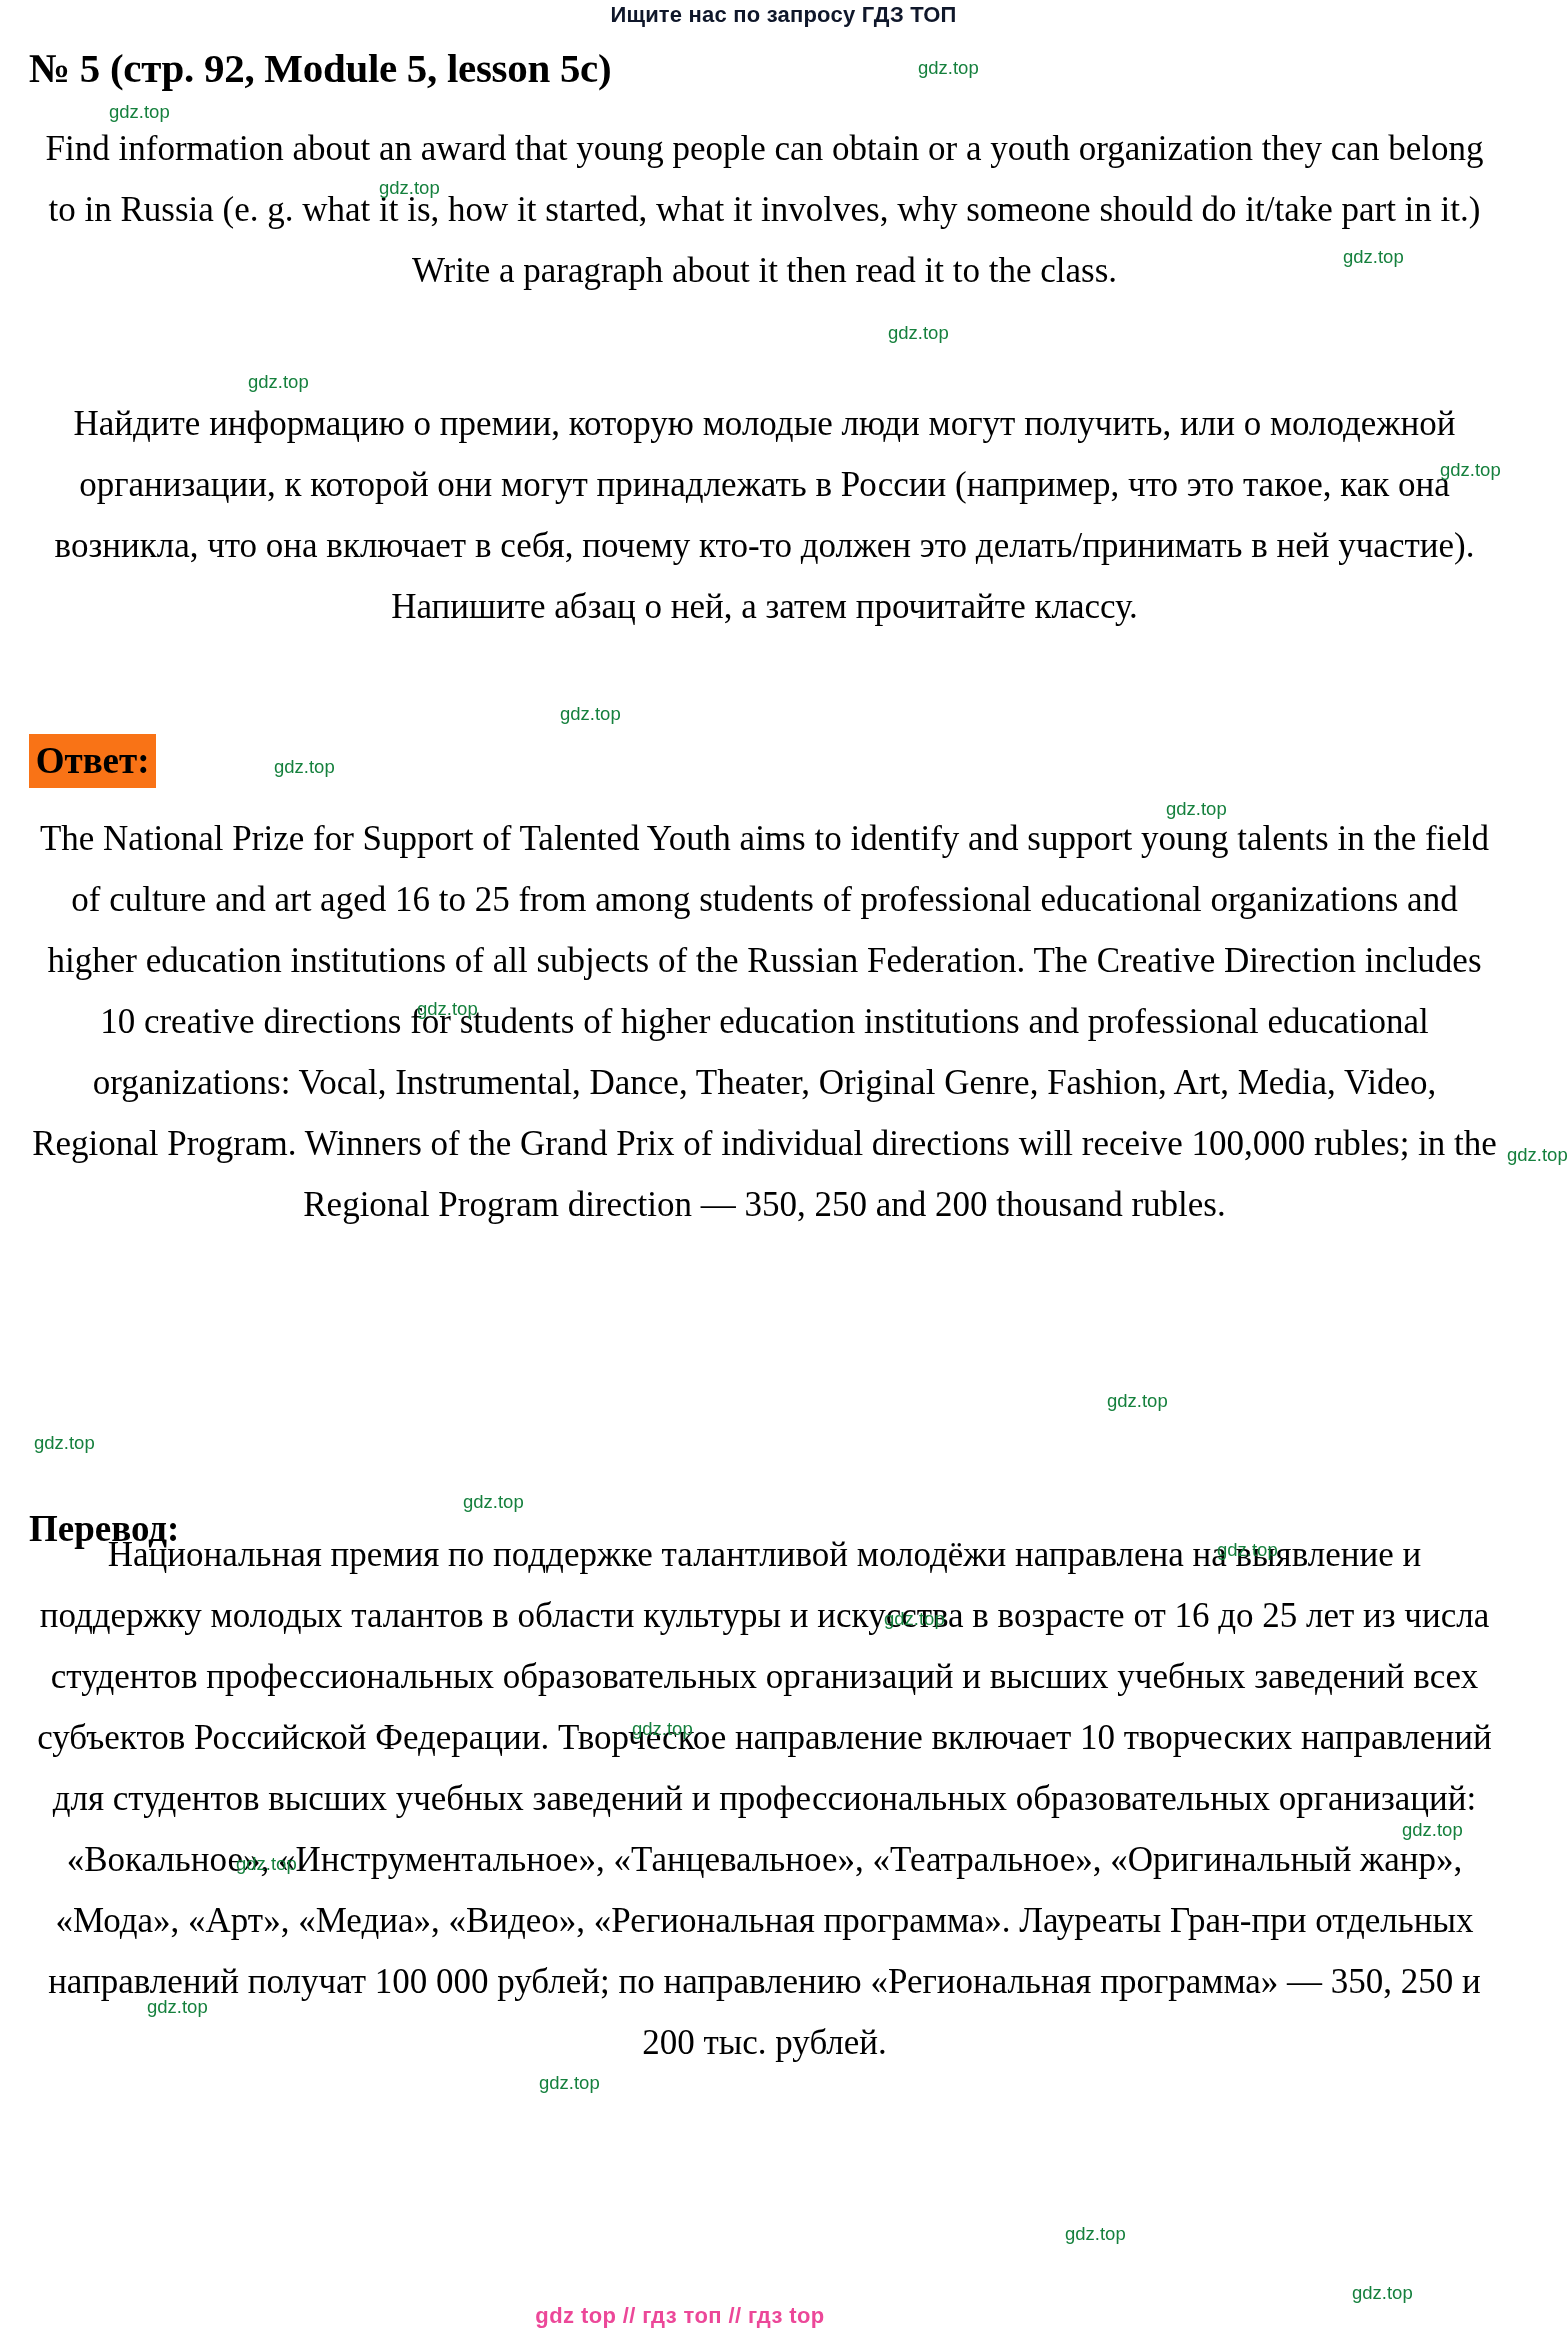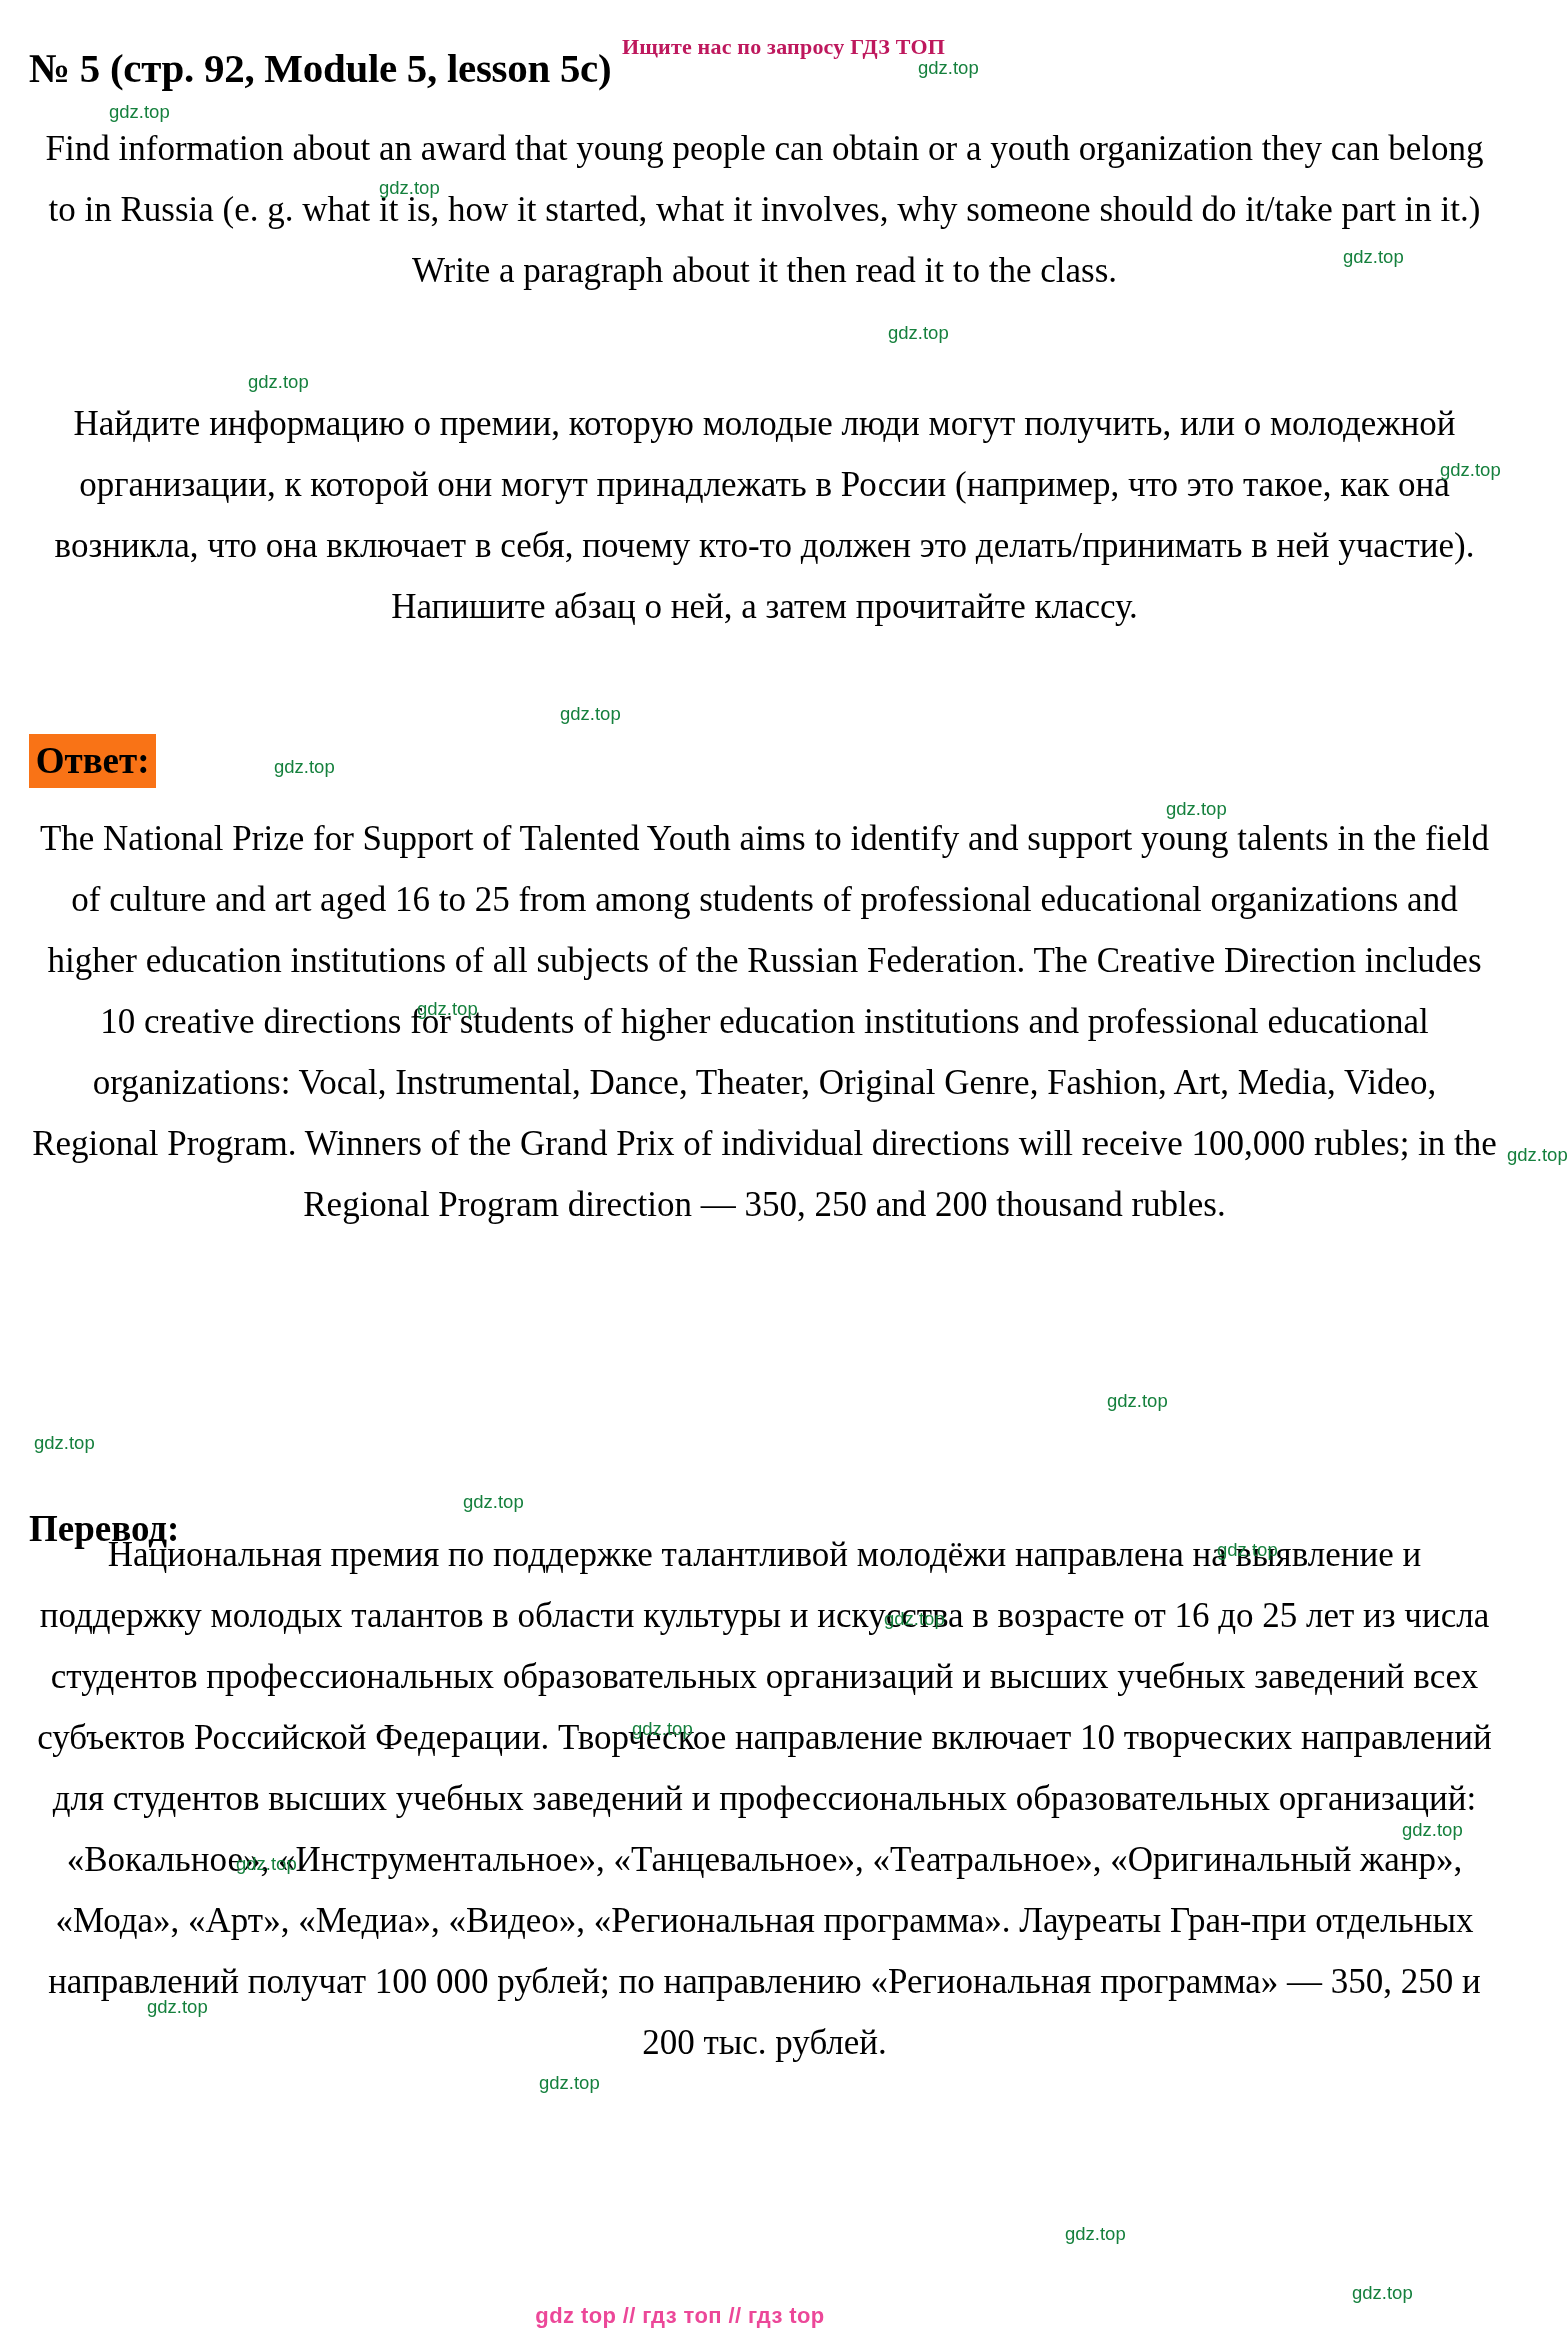--- a/index.html
+++ b/index.html
@@ -16,26 +16,25 @@
     overflow: hidden;
   }
 
   
   .promo-banner {
     position: absolute;
     top: 1.7px;
     left: 0;
     width: 1567px;
     text-align: center;
-    font-family: Liberation Serif, serif;
+    font-family: Liberation Sans, sans-serif;
     font-weight: bold;
     font-size: 22px;
-    color: #be185d;
+    color: #0f172a;
     letter-spacing: 0.2px;
-    margin-top: 32px;
   }
 
   
   .page {
     position: absolute;
     top: 0;
     left: 0;
     width: 1567px;
     height: 2342px;
   }

